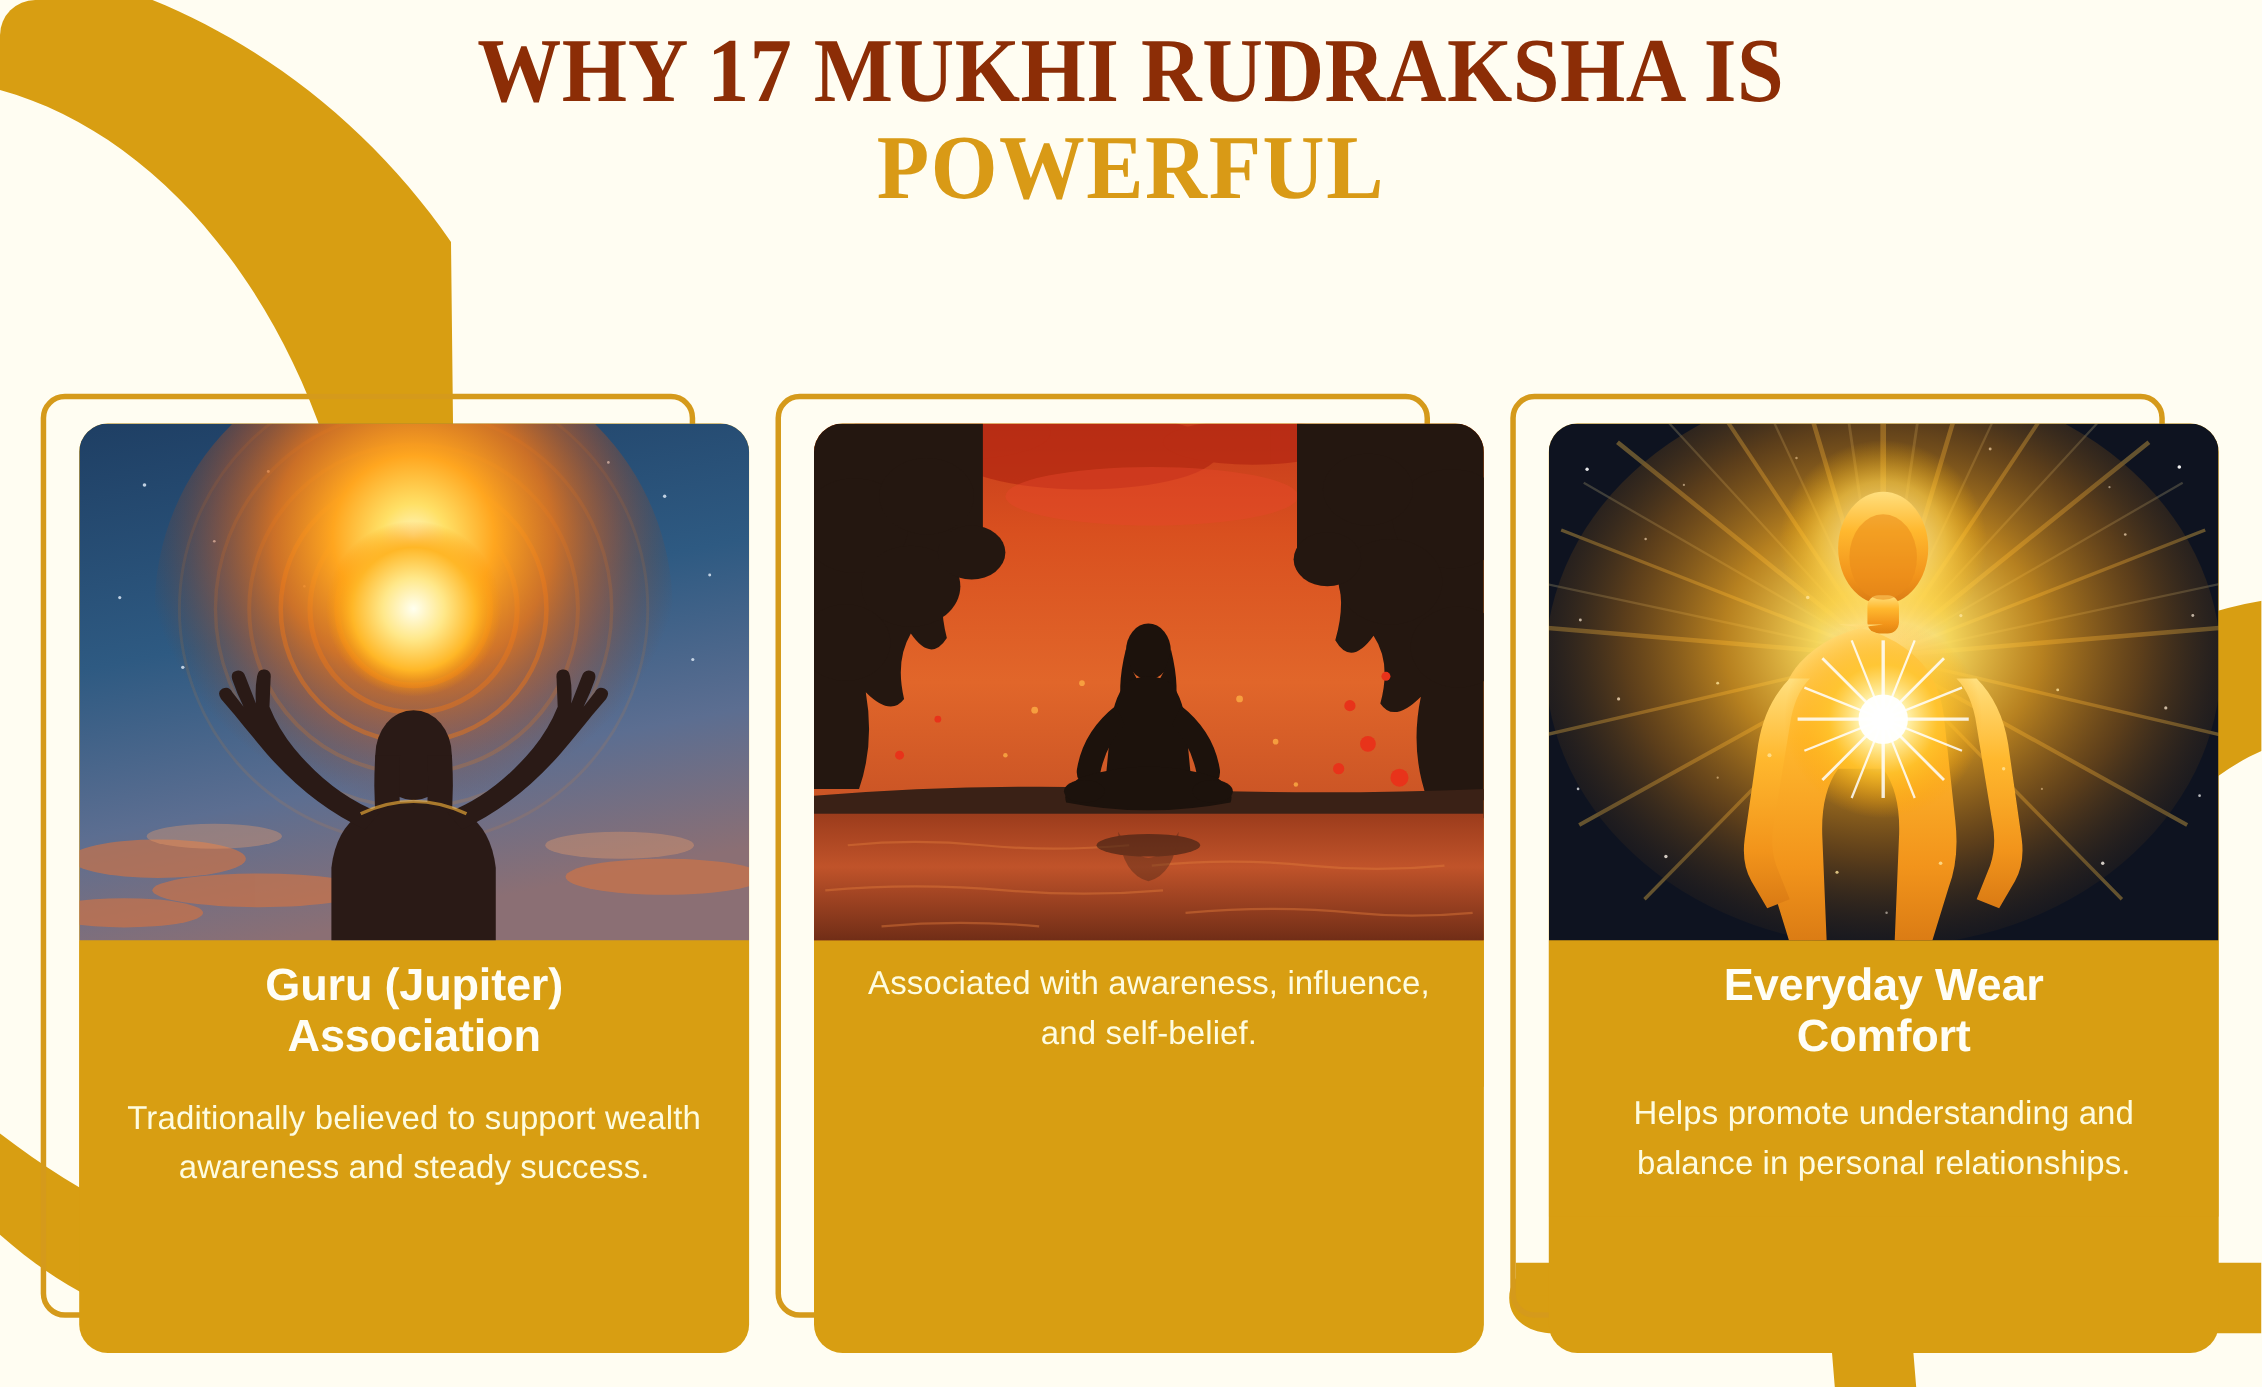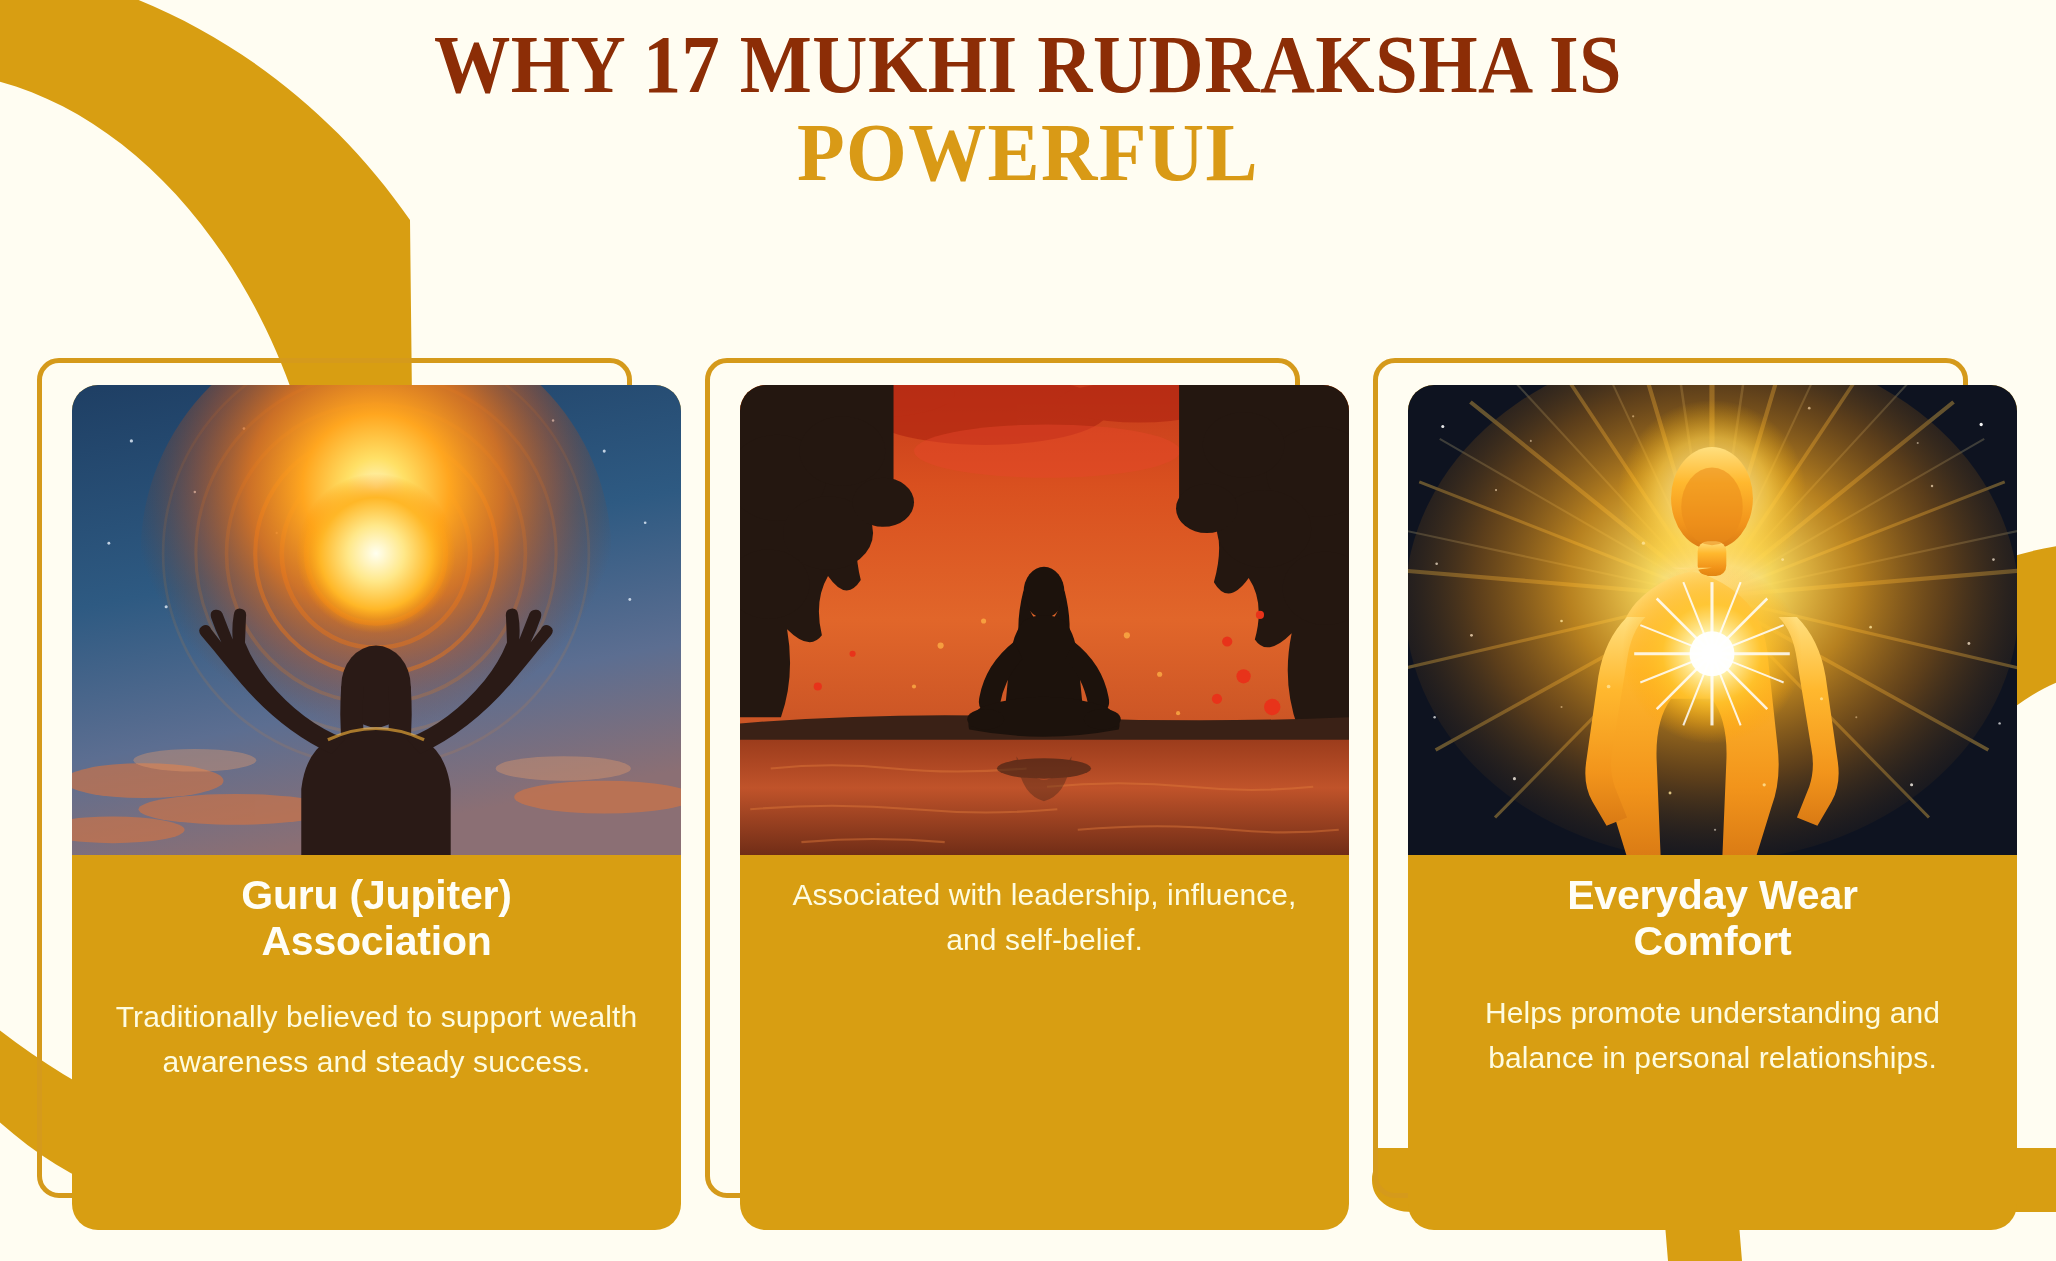--- a/index.html
+++ b/index.html
@@ -17,20 +17,21 @@
   }
 
   
   #stage {
     position: absolute;
     inset: 0;
     width: 2056px;
     height: 1261px;
     background: #FFFDF2;
     overflow: hidden;
+    border-radius: 32px;
   }
 
   
   .deco-layer {
     position: absolute;
     inset: 0;
     z-index: 1;
     pointer-events: none;
   }
 
@@ -375,21 +376,21 @@
               <path d="M268 256 q-28 22 -34 54 q-3 13 8 16 q10 2 12 -9 q5 -26 22 -44 z"></path>
               <path d="M326 256 q28 22 34 54 q3 13 -8 16 q-10 2 -12 -9 q-5 -26 -22 -44 z"></path>
 
               <path d="M236 320 q62 -20 122 0 q16 10 12 22 q-74 14 -146 0 q-4 -12 12 -22 z"></path>
               <ellipse cx="240" cy="332" rx="18" ry="10"></ellipse>
               <ellipse cx="354" cy="332" rx="18" ry="10"></ellipse>
             </g>
           </svg>
         </div>
         <div class="card-body">
-          <div class="card-desc">Associated with leadership, influence, and self-belief.</div>
+          <div class="card-desc">Associated with awareness, influence, and self-belief.</div>
         </div>
       </div>
     </div>
 
     <div class="card-wrap c3">
       <div class="card-outline"></div>
       <div class="card">
         <div class="card-img">
           <svg viewBox="0 0 595 470" preserveAspectRatio="xMidYMid slice" xmlns="http://www.w3.org/2000/svg">
             <defs>

